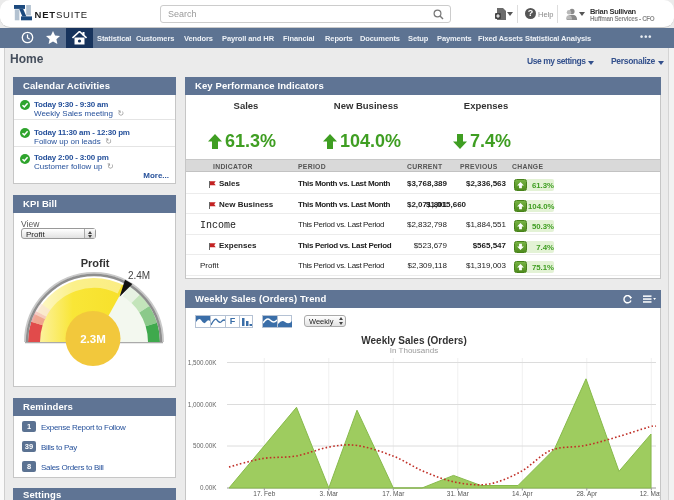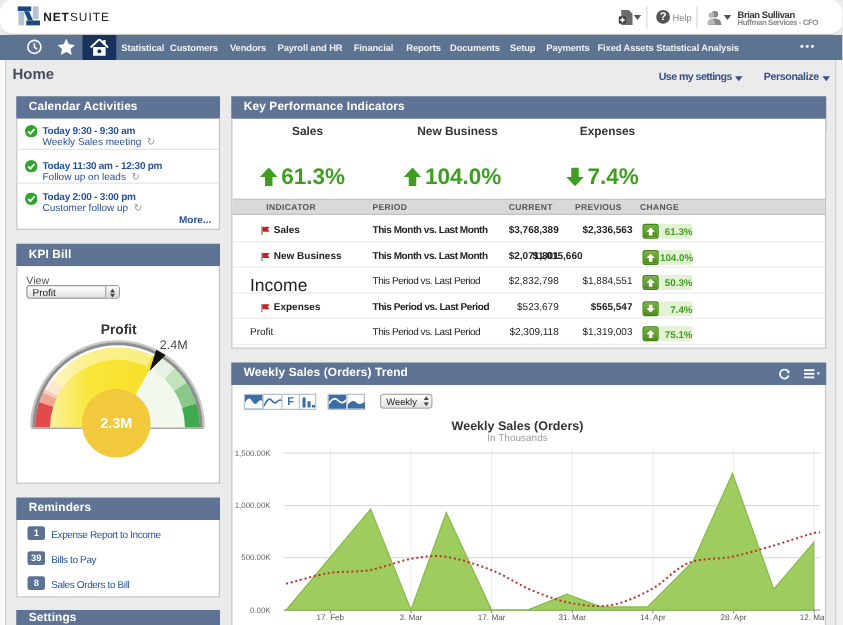--- a/index.html
+++ b/index.html
@@ -20,20 +20,27 @@
 
   <svg class="abs" style="left:13.5px;top:5px;" width="18" height="15.5" viewBox="0 0 18 15.5">
     <rect x="12.2" y="0" width="4.7" height="10.4" fill="#b3c2d1"></rect>
     <rect x="0.8" y="4.4" width="4.6" height="10.9" fill="#b3c2d1"></rect>
     <rect x="0" y="0" width="11" height="3.9" fill="#1c4a7e"></rect>
     <polygon points="5.2,3.9 9.2,3.9 12.4,11.4 8.4,11.4" fill="#1c4a7e"></polygon>
     <rect x="7" y="11.4" width="11" height="3.9" fill="#1c4a7e"></rect>
   </svg>
   <div class="abs" style="left:34.5px;top:9px;font-size:9.5px;color:#1a1a1a;letter-spacing:0.8px;"><b>NET</b>SUITE</div>
 
+  <div class="abs" style="left:160px;top:5px;width:291px;height:18px;border:1px solid #cccccc;border-radius:3px;background:#fff;">
+    <div class="abs" style="left:7px;top:3px;font-size:9px;color:#9a9a9a;">Search</div>
+    <svg class="abs" style="right:6px;top:3px;" width="11" height="11" viewBox="0 0 11 11">
+        <circle cx="4.5" cy="4.5" r="3.4" fill="none" stroke="#777" stroke-width="1.2"></circle>
+        <line x1="7" y1="7" x2="10" y2="10" stroke="#777" stroke-width="1.4"></line>
+      </svg>
+  </div>
 
   <svg class="abs" style="left:494px;top:7px;" width="14" height="14" viewBox="0 0 14 14">
     <path d="M3 1 h6 l3 3 v9 h-9 z" fill="#6b6b6b"></path>
     <rect x="1" y="6" width="6" height="6" rx="1" fill="#444"></rect>
     <path d="M4 7.2 v3.6 M2.2 9 h3.6" stroke="#fff" stroke-width="1.2"></path>
   </svg>
   <div class="abs" style="left:507px;top:12px;width:0;height:0;border-left:3px solid transparent;border-right:3px solid transparent;border-top:4px solid #555;"></div>
   <div class="abs" style="left:517px;top:5px;width:1px;height:18px;background:#ddd;"></div>
 
   <div class="abs" style="left:525px;top:8px;width:11px;height:11px;border-radius:50%;background:#555;color:#fff;font-size:9px;font-weight:bold;text-align:center;line-height:11px;">?</div>
@@ -155,21 +162,21 @@
     <circle cx="79" cy="95.5" r="27.5" fill="#f2c83c"></circle>
     <text x="79" y="99.5" text-anchor="middle" font-family="Liberation Sans" font-size="11.5" font-weight="bold" fill="#fff">2.3M</text>
     <text x="81" y="24" text-anchor="middle" font-family="Liberation Sans" font-size="11" font-weight="bold" fill="#333">Profit</text>
     <text x="125" y="36" text-anchor="middle" font-family="Liberation Sans" font-size="10" fill="#444">2.4M</text>
   </svg>
 </div>
 
 <div class="hdr" style="left:13px;top:398px;width:163px;height:18px;">Reminders</div>
 <div class="panelbody" style="left:13px;top:416px;width:163px;height:62px;">
   <div class="abs" style="left:8px;top:5px;width:14px;height:11px;background:#5b7292;border-radius:2px;color:#fff;font-size:7.5px;font-weight:bold;text-align:center;line-height:11px;">1</div>
-  <div class="abs blue" style="left:27px;top:7px;font-size:8px;letter-spacing:-0.3px;">Expense Report to Income</div>
+  <div class="abs blue" style="left:27px;top:7px;font-size:8px;letter-spacing:-0.3px;">Expense Report to Follow</div>
   <div class="abs" style="left:8px;top:25px;width:14px;height:11px;background:#5b7292;border-radius:2px;color:#fff;font-size:7.5px;font-weight:bold;text-align:center;line-height:11px;">39</div>
   <div class="abs blue" style="left:27px;top:27px;font-size:8px;letter-spacing:-0.3px;">Bills to Pay</div>
   <div class="abs" style="left:8px;top:45px;width:14px;height:11px;background:#5b7292;border-radius:2px;color:#fff;font-size:7.5px;font-weight:bold;text-align:center;line-height:11px;">8</div>
   <div class="abs blue" style="left:27px;top:47px;font-size:8px;letter-spacing:-0.3px;">Sales Orders to Bill</div>
 </div>
 
 <div class="hdr" style="left:13px;top:488px;width:163px;height:12px;line-height:14px;">Settings</div>
 
 <div class="hdr" style="left:185px;top:77px;width:476px;height:28px;">Key Performance Indicators</div>
 <div class="panelbody" style="left:185px;top:95px;width:476px;height:184px;">
@@ -224,21 +231,21 @@
         <div class="abs" style="left:240px;top:6px;width:80px;text-align:left;font-size:8px;color:#222;font-weight:bold;">$1,015,660</div>
         <div class="abs" style="left:328px;top:6px;width:40px;height:12px;background:#e3f2d5;border-radius:2px;"></div>
         <div class="abs" style="left:328px;top:6px;width:13px;height:12px;border-radius:2.5px;background:linear-gradient(#76b243,#4f8c1d);border:1px solid #47821a;">
           <svg width="11" height="10" viewBox="0 0 11 10">
             <polygon points="5.5,2 8.9,5.4 6.9,5.4 6.9,8.3 4.1,8.3 4.1,5.4 2.1,5.4" fill="#fff"></polygon>
           </svg>
         </div>
         <div class="abs" style="left:342px;top:8px;width:26px;text-align:right;font-size:7.8px;font-weight:bold;color:#3f9e22;">104.0%</div>
       </div>
       <div class="abs" style="left:0;top:119.2px;width:474px;height:20.6px;border-bottom:1px solid #ececec;">
-        <div class="abs" style="left:14px;top:6px;font-size:14px;color:#222;">Income</div>
+        <div class="abs" style="left:14px;top:6px;font-size:10px;color:#222;font-family:Liberation Mono, monospace;">Income</div>
         <div class="abs" style="left:112px;top:6px;font-size:8px;letter-spacing:-0.35px;color:#222;">This Period vs. Last Period</div>
         <div class="abs" style="left:181px;top:6px;width:80px;text-align:right;font-size:8px;color:#222;">$2,832,798</div>
         <div class="abs" style="left:240px;top:6px;width:80px;text-align:right;font-size:8px;color:#222;">$1,884,551</div>
         <div class="abs" style="left:328px;top:6px;width:40px;height:12px;background:#e3f2d5;border-radius:2px;"></div>
         <div class="abs" style="left:328px;top:6px;width:13px;height:12px;border-radius:2.5px;background:linear-gradient(#76b243,#4f8c1d);border:1px solid #47821a;">
           <svg width="11" height="10" viewBox="0 0 11 10">
             <polygon points="5.5,2 8.9,5.4 6.9,5.4 6.9,8.3 4.1,8.3 4.1,5.4 2.1,5.4" fill="#fff"></polygon>
           </svg>
         </div>
         <div class="abs" style="left:342px;top:8px;width:26px;text-align:right;font-size:7.8px;font-weight:bold;color:#3f9e22;">50.3%</div>

